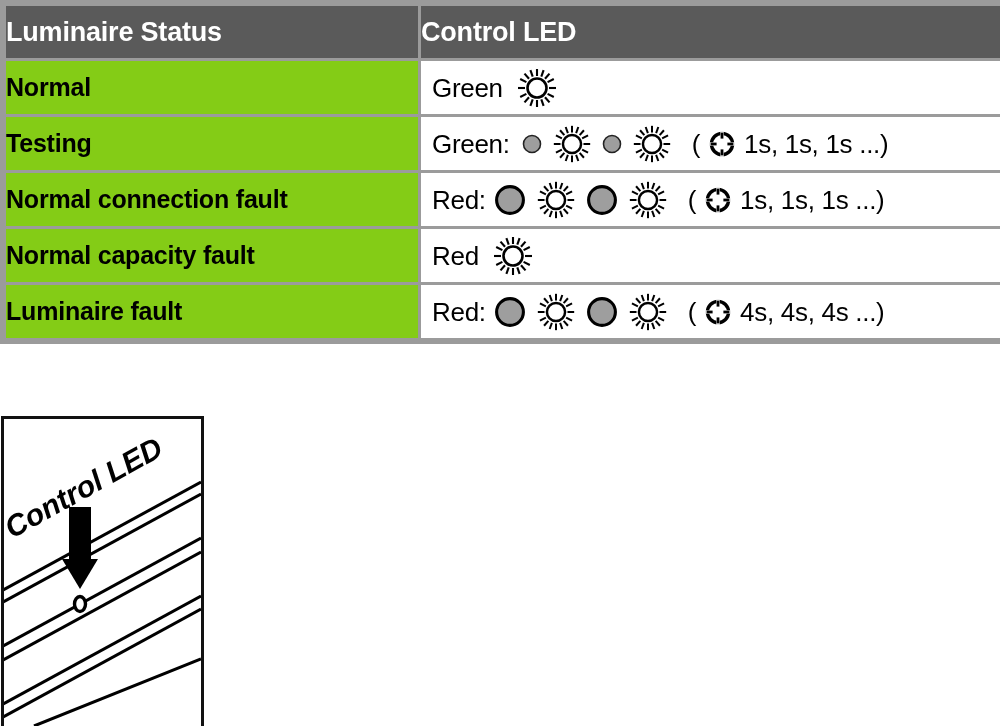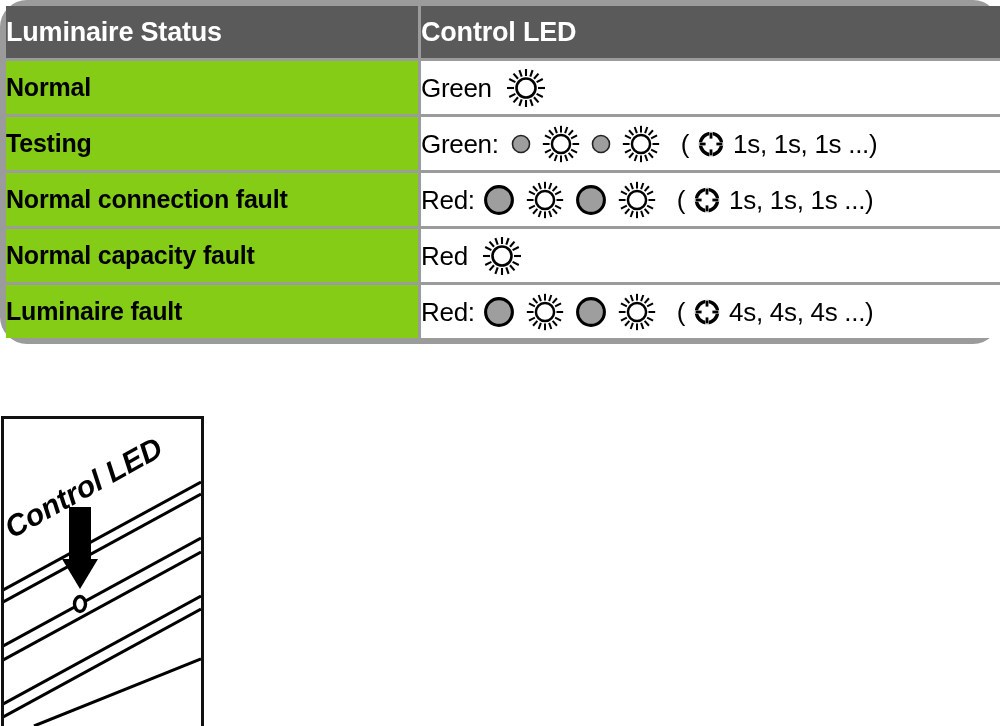--- a/index.html
+++ b/index.html
@@ -17,21 +17,20 @@
 
   
   .table-wrap {
     position: absolute;
     left: 0;
     top: 0;
     width: 1000px;
     background: #9b9b9b;      
     padding: 3px 3px 3px 3px;
     box-sizing: border-box;
-    border-radius: 27px;
   }
   table.status-table {
     width: 100%;
     border-collapse: separate;
     border-spacing: 3px;
     table-layout: fixed;
   }
   table.status-table td, table.status-table th {
     padding: 0;
     margin: 0;
@@ -75,20 +74,21 @@
     height: 53px;
     box-sizing: border-box;
     padding-left: 14px;
     overflow: hidden;
   }
   .led-line {
     display: flex;
     align-items: center;
     height: 53px;
     white-space: nowrap;
+    padding-left: 11px;
   }
   .led-text {
     font-size: 26px;
     color: #000;
     font-weight: normal;
     letter-spacing: -0.3px;
     line-height: 1;
   }
   .gap-sm { width: 7px; flex: 0 0 auto; }
   .gap-md { width: 11px; flex: 0 0 auto; }

